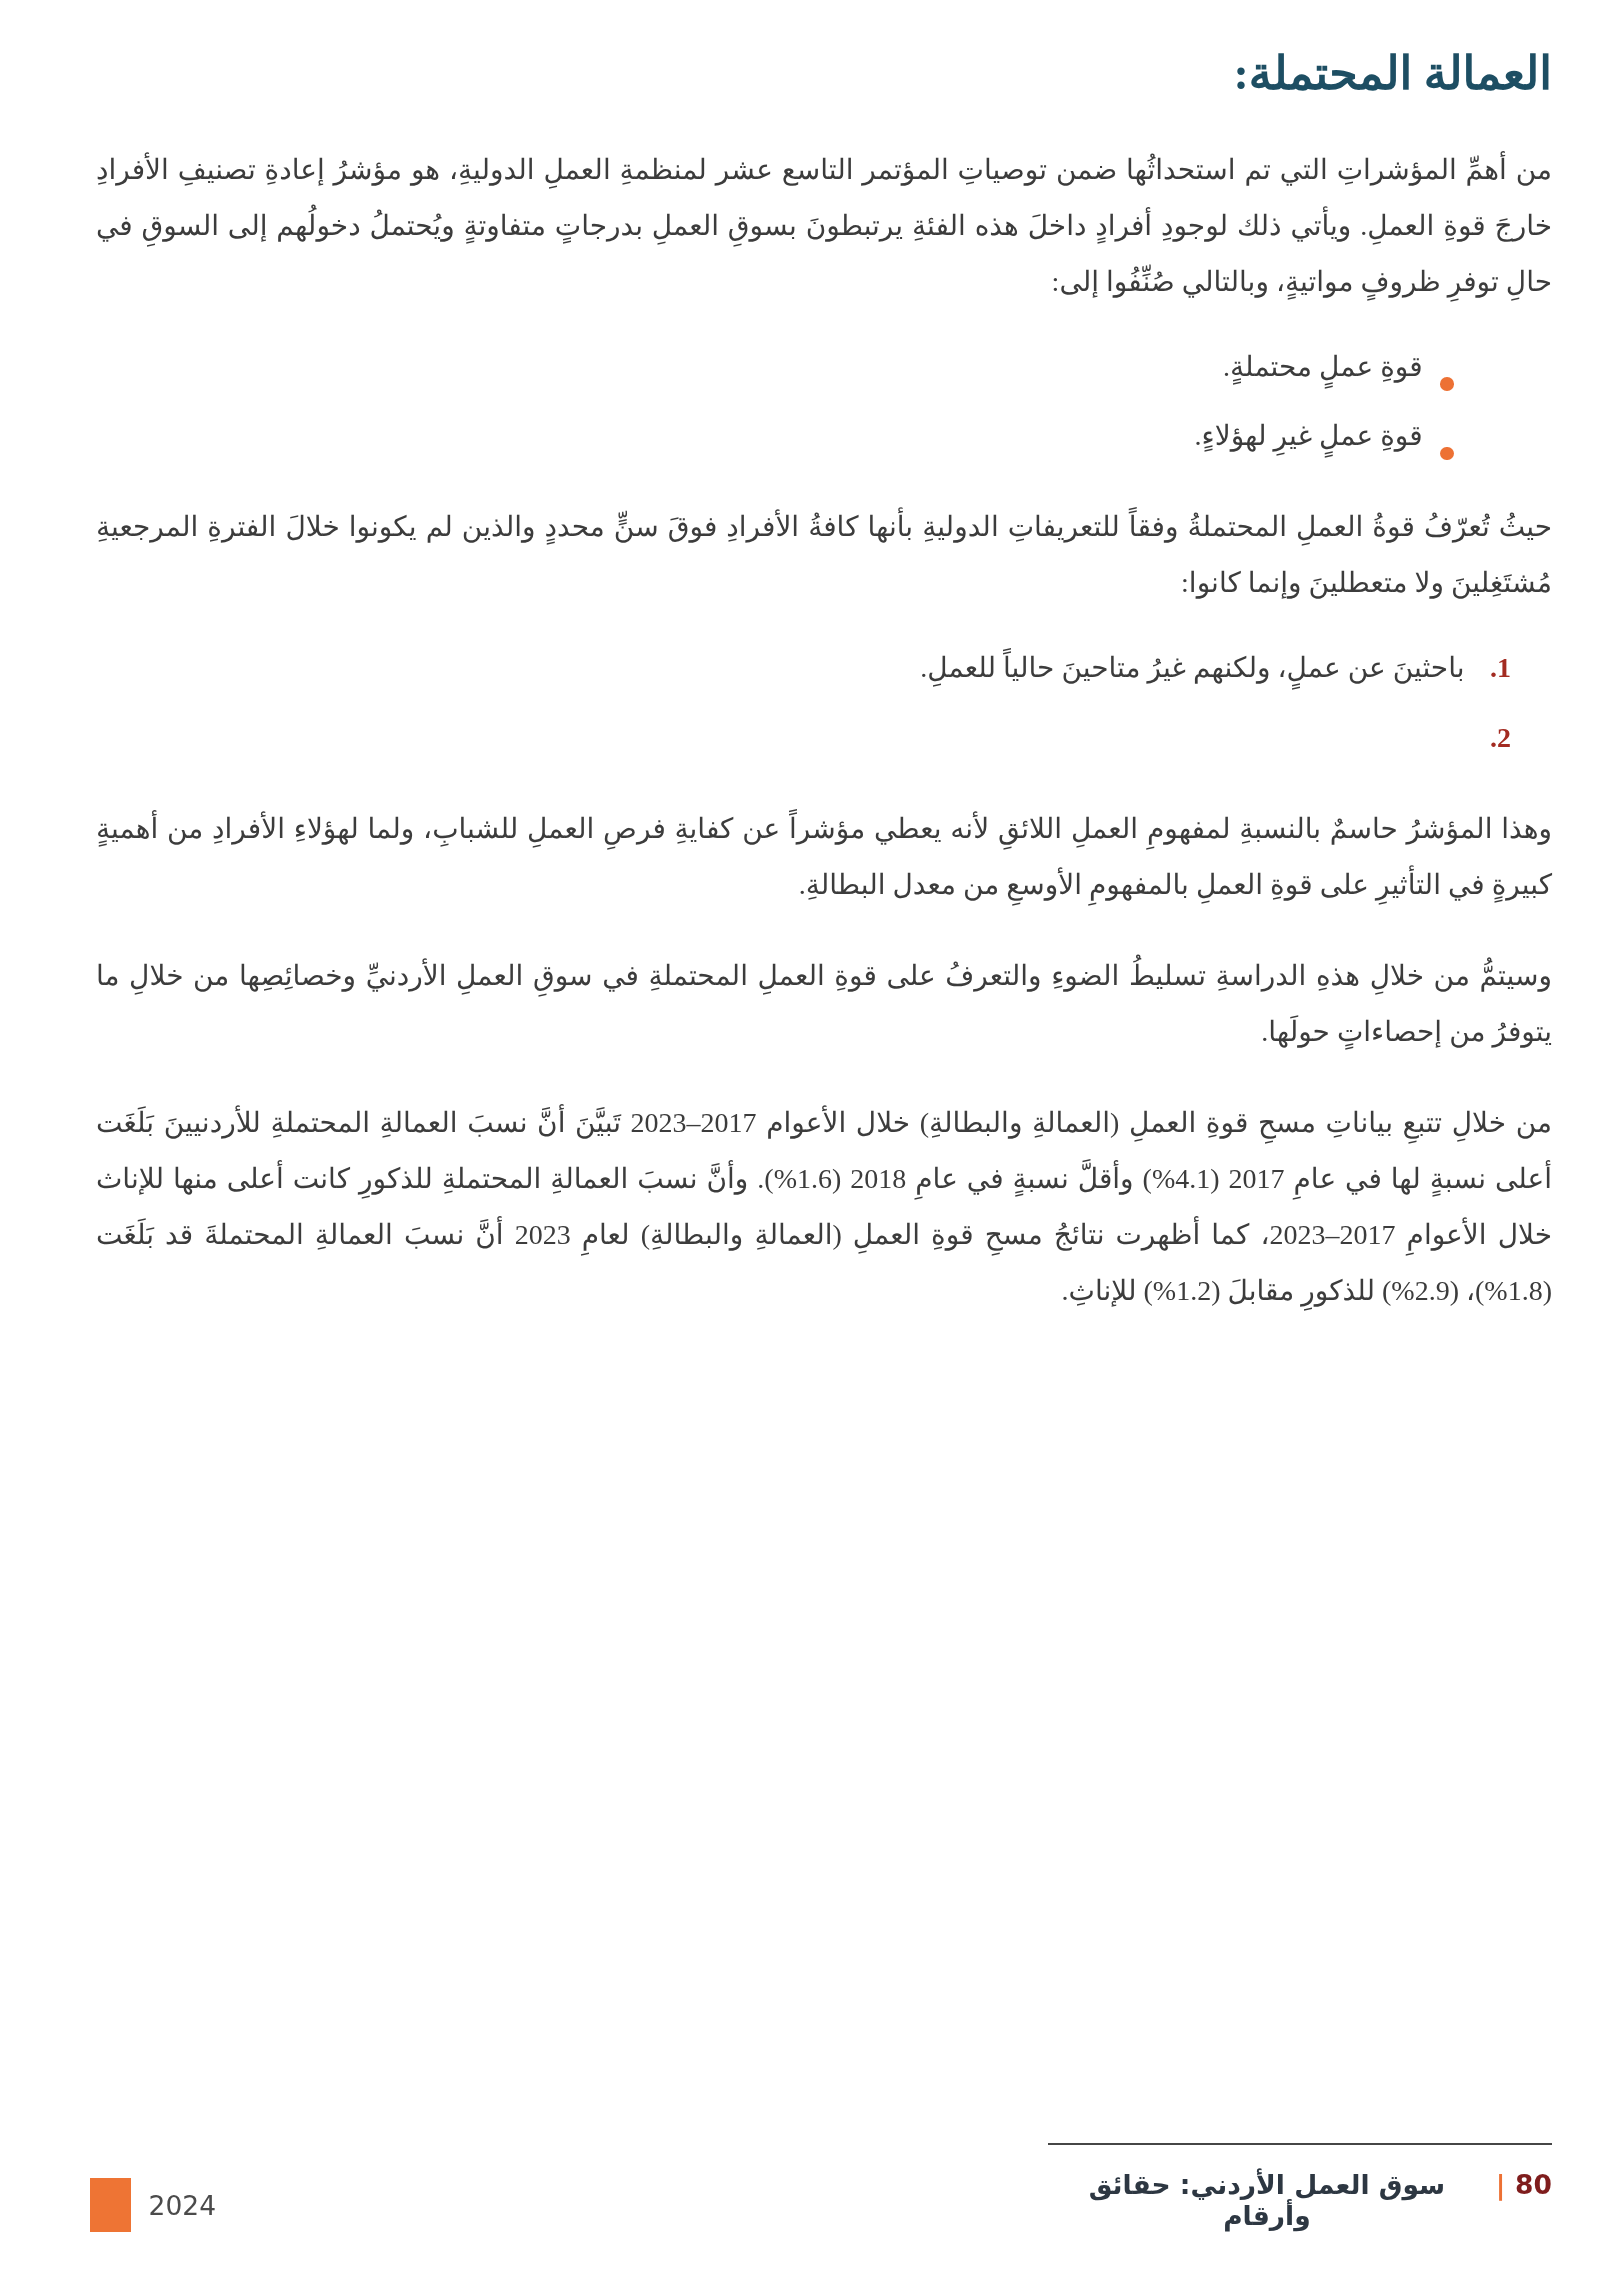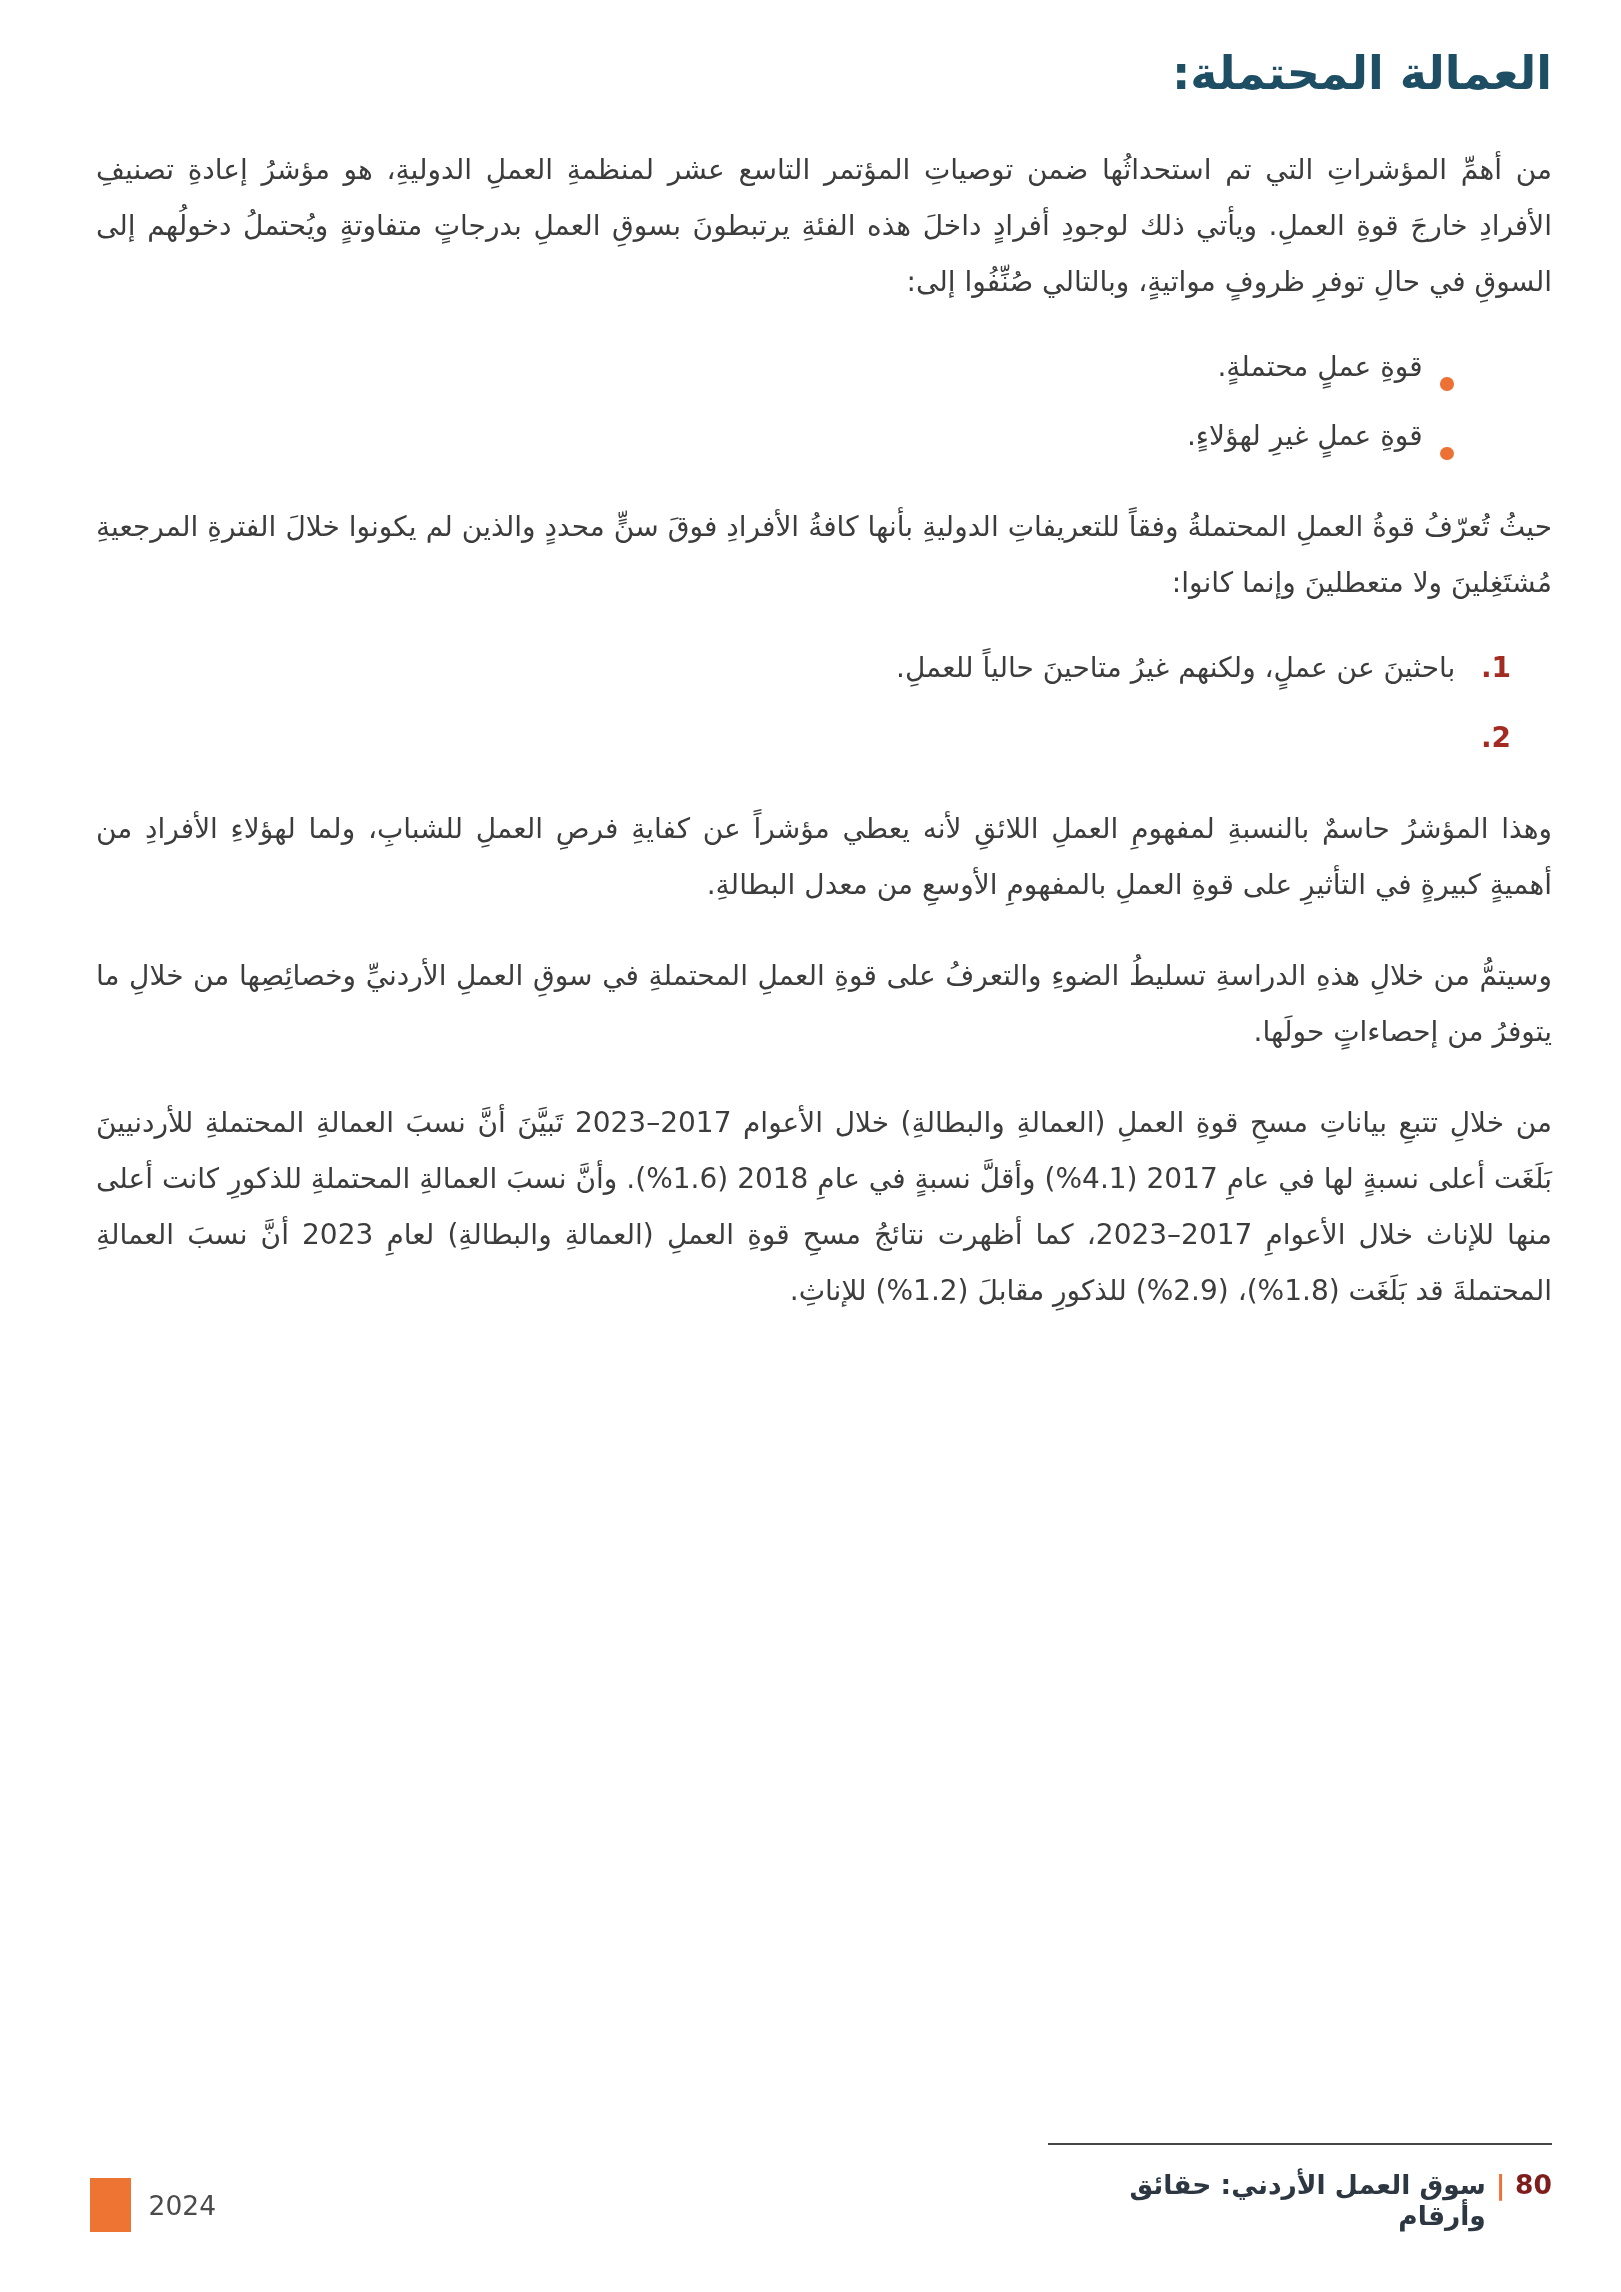--- a/index.html
+++ b/index.html
@@ -13,20 +13,21 @@
   }
   .page {
     position: absolute;
     inset: 0;
     background: #ffffff;
   }
   .content {
     direction: rtl;
     padding: 45px 69px 0 95px;
     color: #3c3c3c;
+    font-family: Liberation Serif, serif;
   }
   .doc-title {
     color: #1d4e63;
     font-size: 46px;
     font-weight: bold;
     line-height: 1.25;
     text-align: right;
     margin: 0 0 9.8px 0;
   }
   .para {
@@ -100,20 +101,21 @@
     color: #7f1d1d;
     font-weight: bold;
   }
   .footer-sep {
     color: #ed7134;
     font-weight: bold;
   }
   .footer-book-title {
     font-weight: bold;
     color: #2d3742;
+    text-align: center;
   }
   .footer-left {
     position: absolute;
     top: 2178px;
     left: 90px;
     display: flex;
     align-items: center;
     gap: 17.6px;
     direction: ltr;
   }

